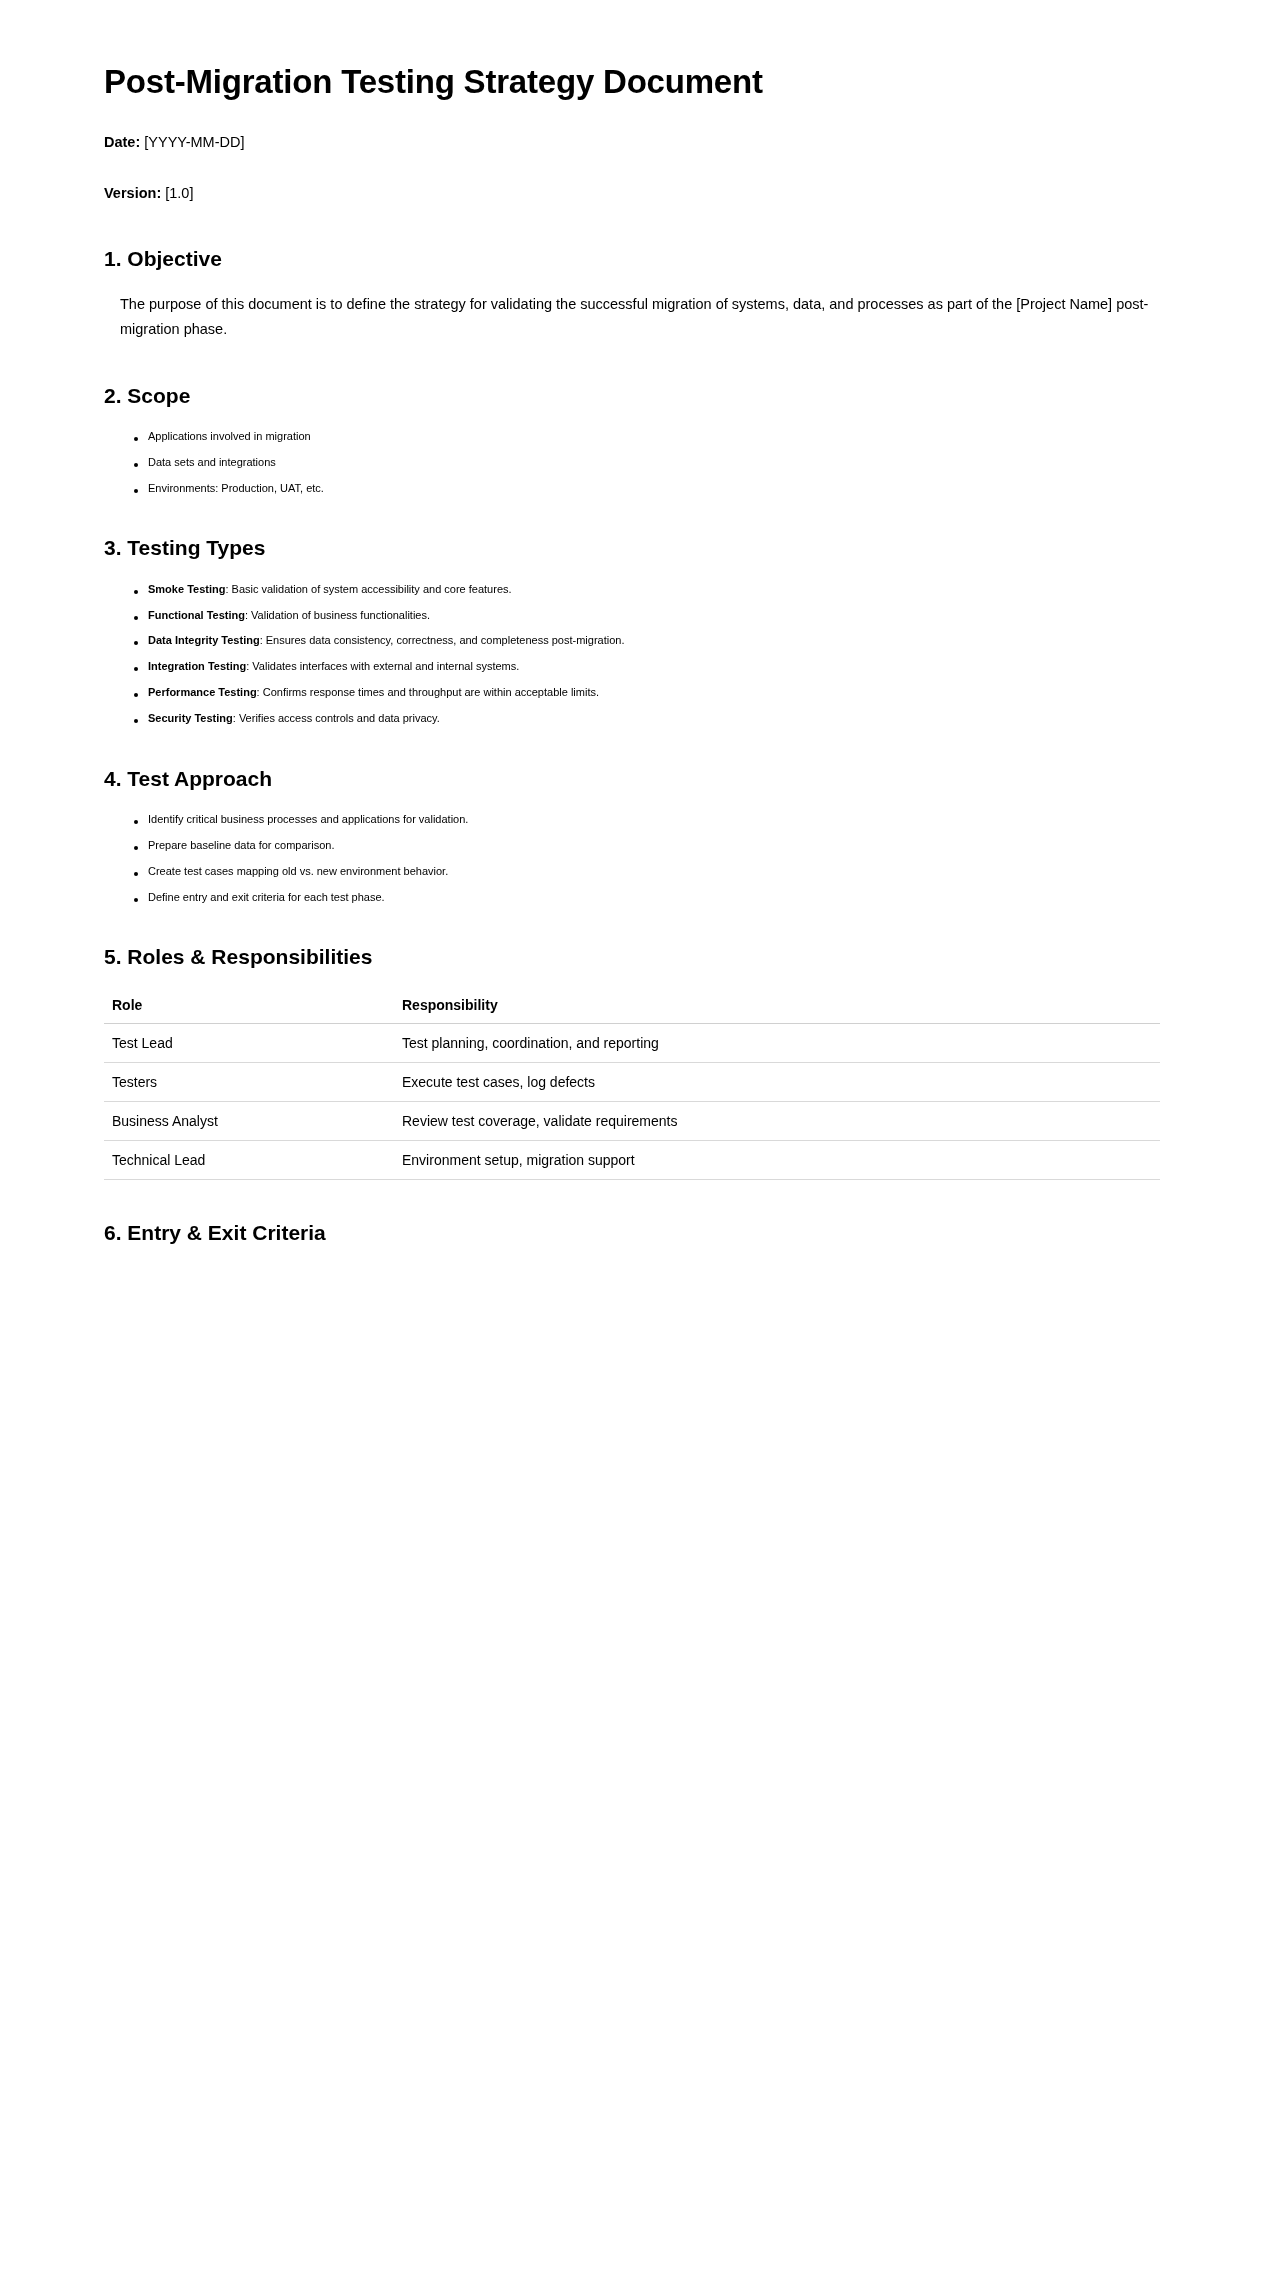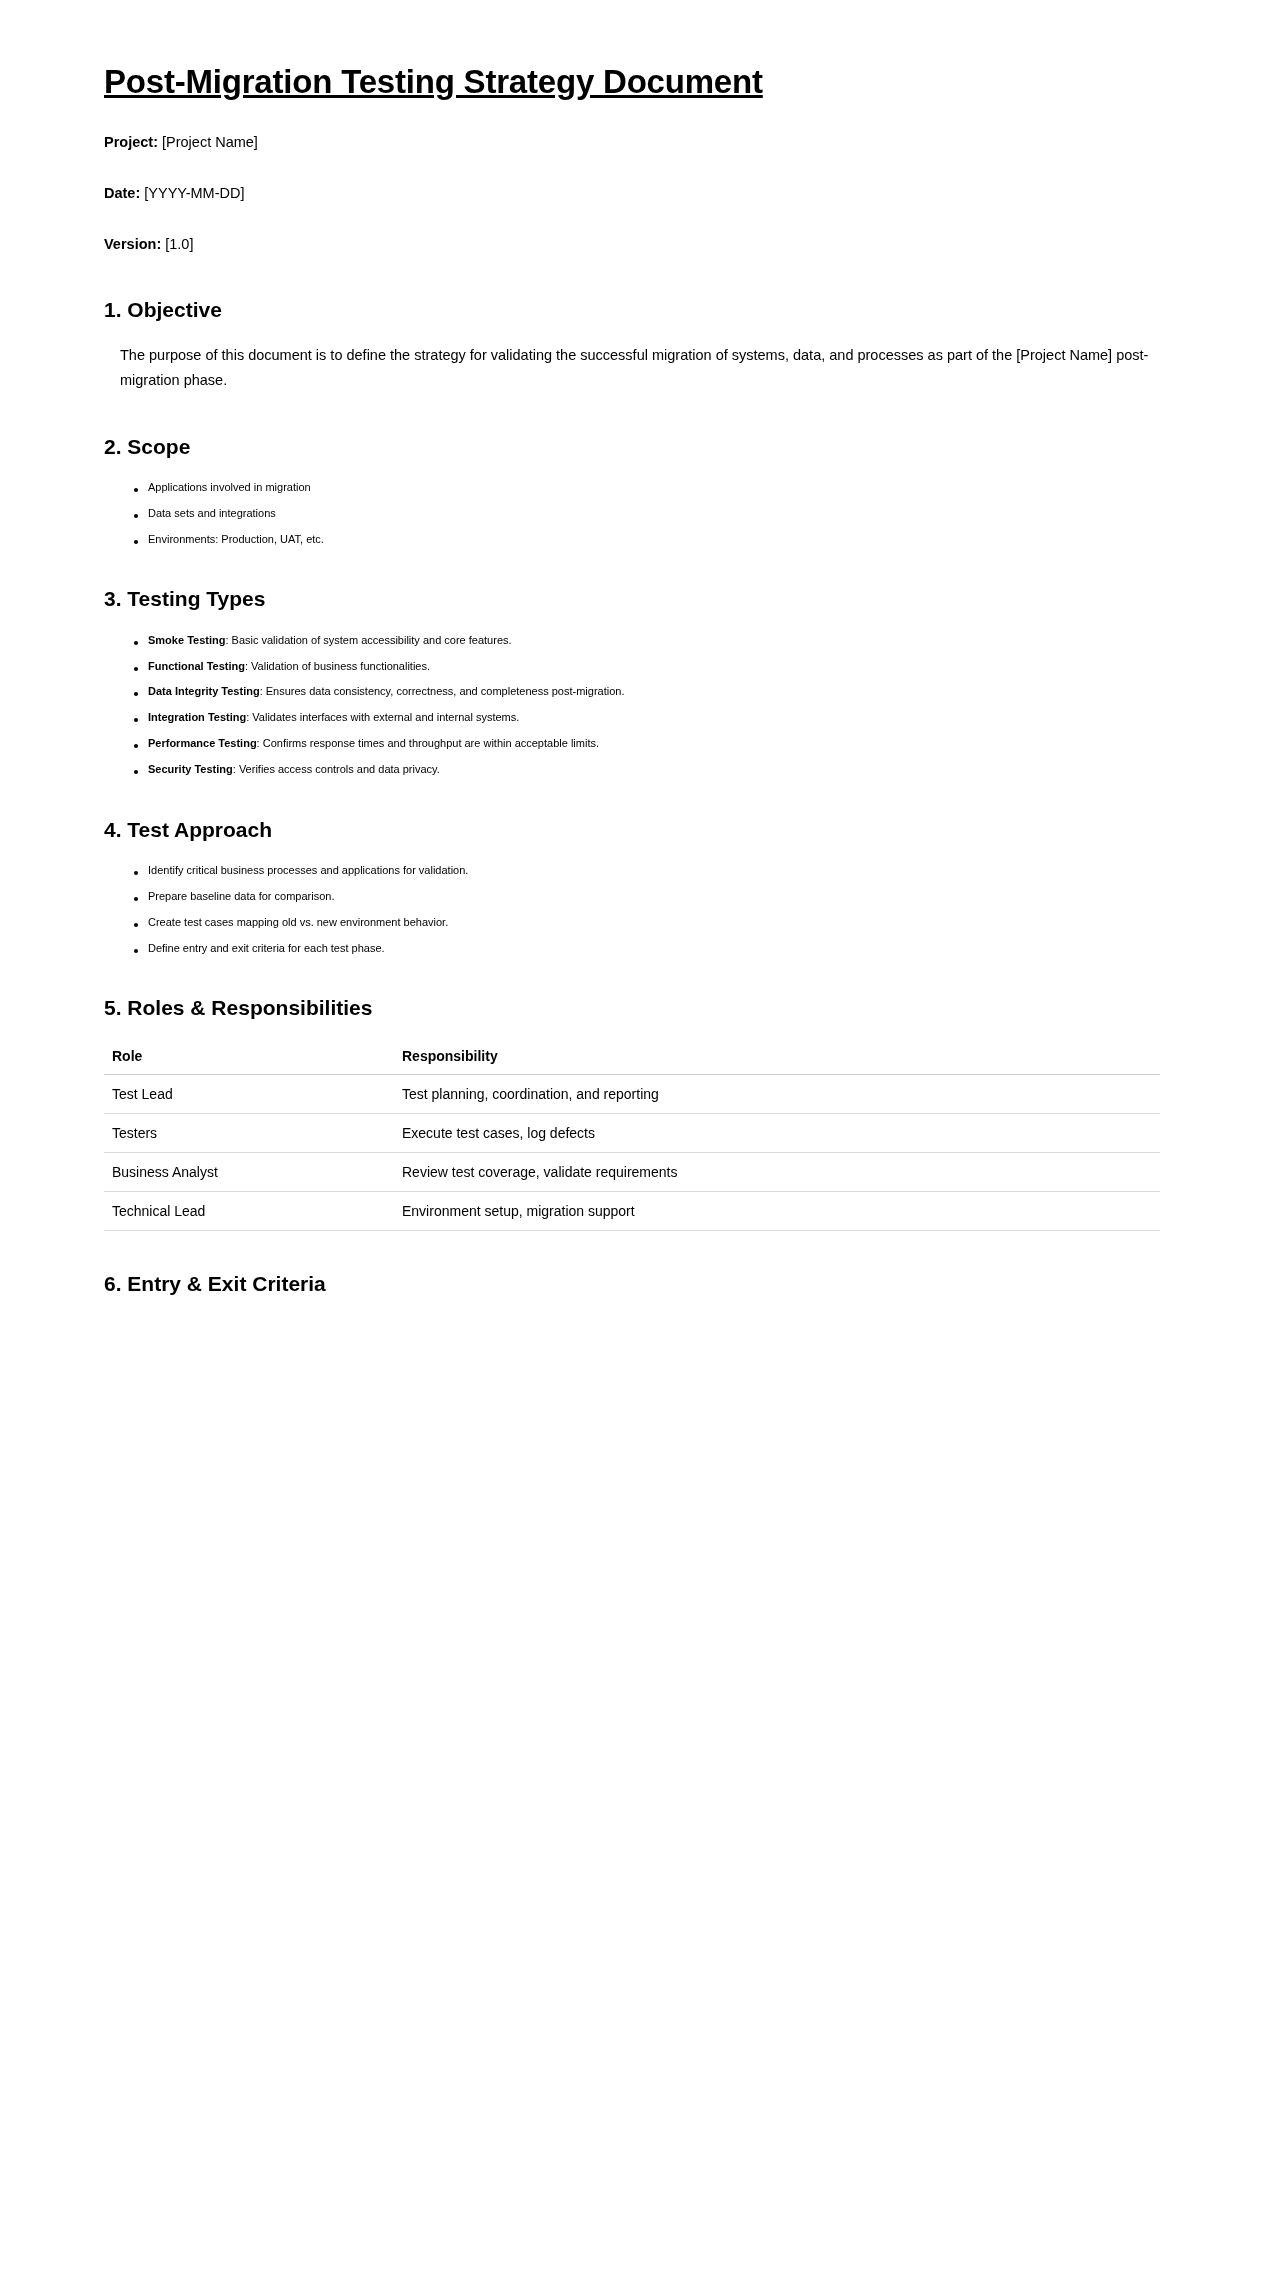--- a/index.html
+++ b/index.html
@@ -29,21 +29,20 @@
   }
 
   
   .doc-title {
     font-size: 33px;
     font-weight: bold;
     letter-spacing: -0.2px;
     line-height: 1.2;
     margin: 0 0 30px 0;
     color: #000;
-    text-decoration: underline;
   }
 
   
   .meta-line {
     font-size: 14.5px;
     line-height: 1.45;
     margin: 0 0 30px 0;
     color: #000;
   }
   .meta-line:last-of-type { margin-bottom: 16px; }
@@ -136,23 +135,20 @@
 </head>
 <body>
 
 <div class="page">
   <div class="content">
 
     <h1 class="doc-title">Post-Migration Testing Strategy Document</h1>
 
     <div class="meta-block">
       <p class="meta-line">
-        <span class="meta-label">Project:</span><span class="meta-value">[Project Name]</span>
-      </p>
-      <p class="meta-line">
         <span class="meta-label">Date:</span><span class="meta-value">[YYYY-MM-DD]</span>
       </p>
       <p class="meta-line">
         <span class="meta-label">Version:</span><span class="meta-value">[1.0]</span>
       </p>
     </div>
 
     <h2 class="section-heading first">1. Objective</h2>
     <p class="para">The purpose of this document is to define the strategy for validating the successful migration of systems, data, and processes as part of the [Project Name] post-migration phase.</p>
 

